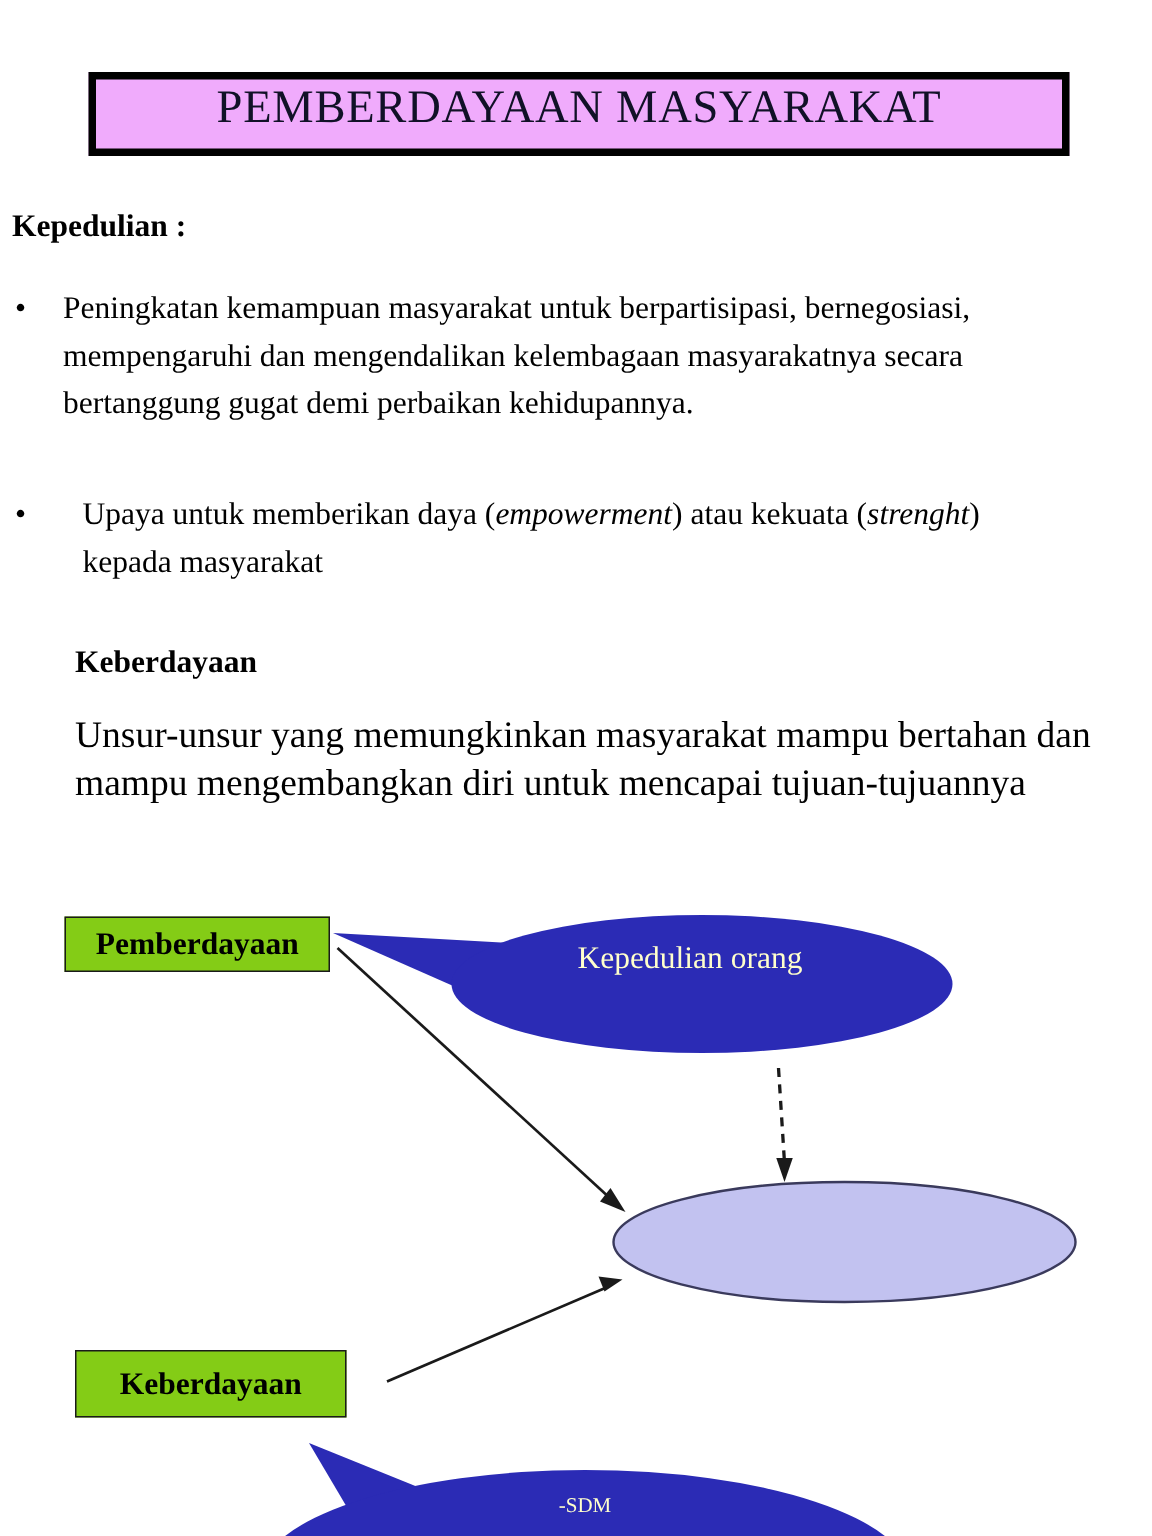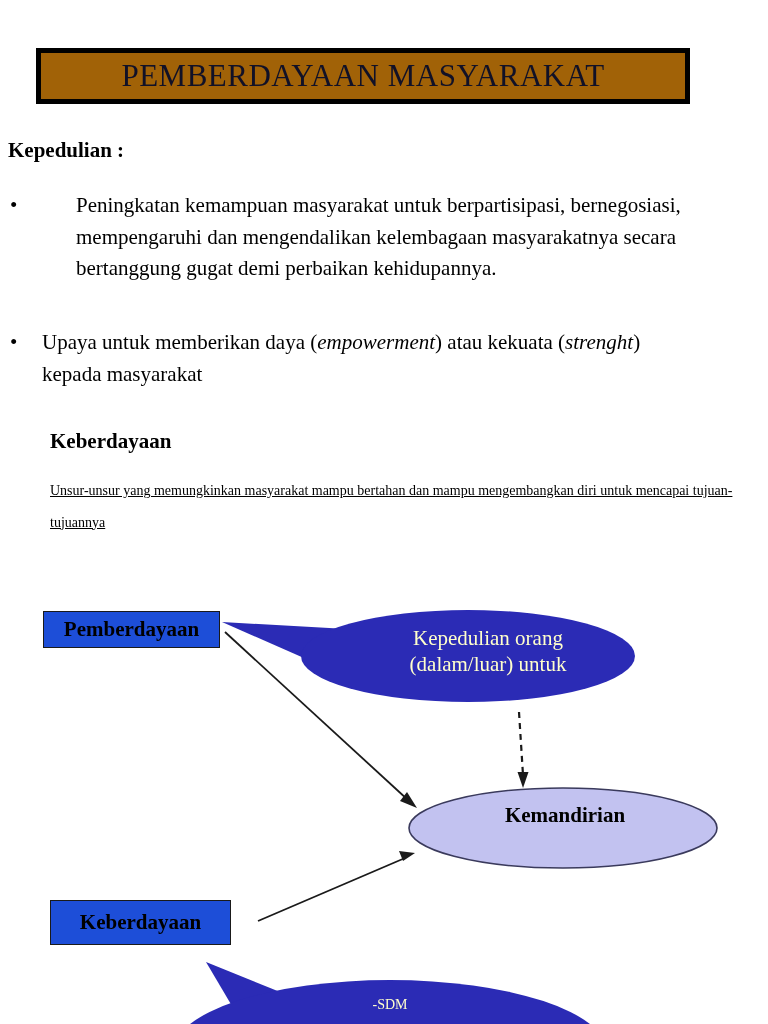--- a/index.html
+++ b/index.html
@@ -12,29 +12,28 @@
     height: 1024px;
     position: relative;
     overflow: hidden;
     font-family: "Liberation Serif", "DejaVu Serif", serif;
     color: #000000;
   }
 
   
   #title-banner {
     position: absolute;
-    left: 36px;
+    left: 59px;
     top: 48px;
     width: 654px;
     height: 56px;
-    background: #a16207;
+    background: #f0abfc;
     border: 5px solid #000000;
     box-sizing: border-box;
     display: flex;
-    align-items: center;
     justify-content: center;
   }
   #title-banner .title-text {
     font-size: 31px;
     letter-spacing: 0.5px;
     color: #111127;
     white-space: nowrap;
     font-family: "Liberation Serif", "DejaVu Serif", serif;
   }
 
@@ -60,48 +59,47 @@
     line-height: 31px;
     text-align: left;
     padding-left: 4px;
     box-sizing: border-box;
   }
   .bullet-text {
     font-size: 21px;
     line-height: 31.5px;
   }
   #bullet-1 { left: 6px; top: 190px; width: 690px; }
-  #bullet-1 .bullet-text { width: 650px; margin-left: 34px; }
+  #bullet-1 .bullet-text { width: 650px; }
   #bullet-2 { left: 6px; top: 327px; width: 700px; }
-  #bullet-2 .bullet-text { width: 650px; }
+  #bullet-2 .bullet-text { width: 650px; margin-left: 13px; }
 
   #keberdayaan-body {
     position: absolute;
     left: 50px;
     top: 475px;
     width: 690px;
-    font-size: 14px;
+    font-size: 25px;
     line-height: 31.5px;
-    text-decoration: underline;
   }
 
   
   #diagram {
     position: absolute;
     left: 0;
     top: 0;
     width: 768px;
     height: 1024px;
     pointer-events: none;
   }
 
   .label-box {
     position: absolute;
     border: 1.6px solid #1a1a1a;
-    background: #1d4ed8;
+    background: #84cc16;
     box-sizing: border-box;
     display: flex;
     align-items: center;
     justify-content: center;
     font-weight: bold;
     font-size: 21px;
     white-space: nowrap;
   }
   #box-pemberdayaan {
     left: 43px;
@@ -116,21 +114,21 @@
     height: 45px;
   }
 
   .ellipse-label {
     position: absolute;
     text-align: center;
     line-height: 1.25;
     white-space: nowrap;
   }
   #label-kepedulian {
-    left: 348px;
+    left: 320px;
     top: 625px;
     width: 280px;
     font-size: 21px;
     color: #ffffcc;
   }
   #label-kemandirian {
     left: 440px;
     top: 802px;
     width: 250px;
     font-size: 21px;
@@ -200,22 +198,20 @@
 <div class="label-box" id="box-pemberdayaan">
   <span>Pemberdayaan</span>
 </div>
 
 <div class="label-box" id="box-keberdayaan">
   <span>Keberdayaan</span>
 </div>
 
 <div class="ellipse-label" id="label-kepedulian">
   <div>Kepedulian orang</div>
-  <div>(dalam/luar) untuk</div>
 </div>
 
 <div class="ellipse-label" id="label-kemandirian">
-  <div>Kemandirian</div>
 </div>
 
 <div class="ellipse-label" id="label-sdm">
   <div>-SDM</div>
 </div>
 
 </body></html>

